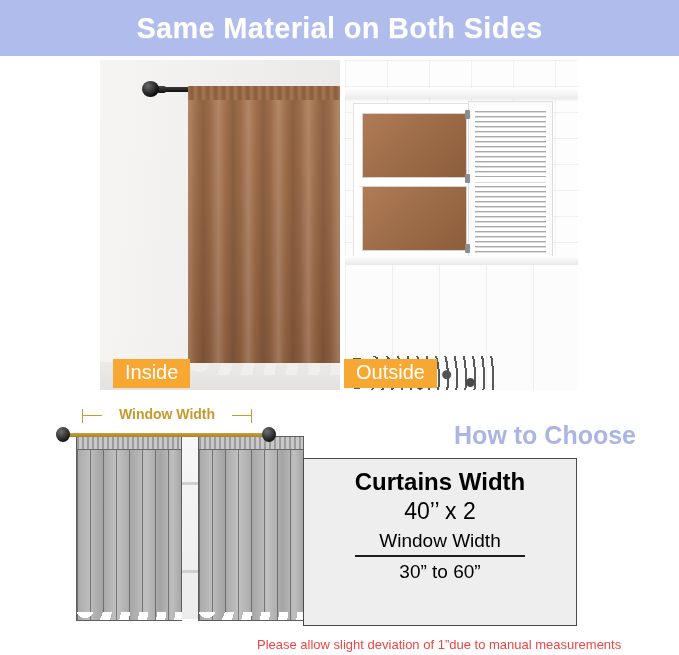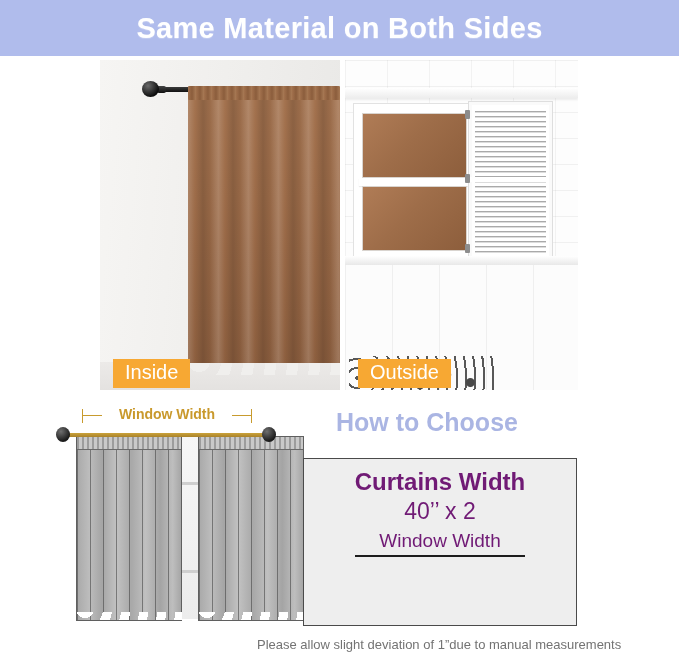--- a/index.html
+++ b/index.html
@@ -80,21 +80,21 @@
         radial-gradient(circle at 48% 85%,#262626 0 4px,rgba(0,0,0,0) 5px),
         radial-gradient(circle at 66% 55%,#353535 0 4px,rgba(0,0,0,0) 5px),
         radial-gradient(circle at 82% 78%,#2a2a2a 0 4px,rgba(0,0,0,0) 5px),
         repeating-radial-gradient(circle at 8px 22px,#3c3c3c 0 2px,rgba(0,0,0,0) 2px 9px);
       opacity:.85;}
 
   
   .tag{position:absolute;background:#f7a833;color:#ffffff;font-size:20px;
       padding:2px 12px 4px 12px;line-height:1.15;white-space:nowrap;}
   #tag-inside{left:113px;top:359px;}
-  #tag-outside{left:358px;top:359px;}
+  #tag-outside{left:344px;top:359px;}
 
   
   #diagram{position:absolute;left:20px;top:398px;width:262px;height:240px;}
   .dim-line{position:absolute;left:62px;top:17px;width:170px;height:1px;background:#c89b2e;}
   .dim-cap{position:absolute;width:1px;height:14px;background:#c89b2e;top:11px;}
   .dim-cap.l{left:62px;} .dim-cap.r{left:231px;}
   #dim-label{position:absolute;left:82px;top:8px;width:130px;text-align:center;
       background:#ffffff;color:#c9992c;font-size:14px;font-weight:bold;}
   .rod2{position:absolute;left:48px;top:35px;width:198px;height:4px;
       background:linear-gradient(180deg,#caa23a,#a9822a);}
@@ -117,36 +117,36 @@
               mask-image:repeating-radial-gradient(circle at 9px -3px,#000 0 9px,rgba(0,0,0,0) 9px 18px);
       background:#ffffff;top:214px;}
   .panel-hem.left{left:56px;width:106px;}
   .panel-hem.right{left:178px;width:106px;}
   .gap-window{position:absolute;left:160px;top:38px;width:18px;height:183px;
       background:linear-gradient(180deg,#f7f7f7,#ececec);border-left:1px solid #9a9a9a;border-right:1px solid #9a9a9a;}
   .gap-bar{position:absolute;left:160px;width:18px;height:3px;background:#cfcfcf;}
   .gap-bar.a{top:84px;} .gap-bar.b{top:172px;}
 
   
-  #choose-title{position:absolute;left:336px;top:408px;width:300px;text-align:left;
+  #choose-title{position:absolute;left:336px;top:421px;width:300px;text-align:right;
       color:#aab5e3;font-size:25px;font-weight:bold;}
   #choose-table{position:absolute;left:303px;top:458px;width:274px;height:168px;
       border:1px solid #4a4a4a;background:#eeeeee;box-sizing:border-box;}
-  .tbl-row{text-align:center;color:#701a75;}
+  .tbl-row{text-align:center;color:#000000;}
   #row-curtains-width{padding-top:9px;font-size:24px;font-weight:bold;}
   #row-size{padding-top:2px;font-size:23px;}
   #row-panels{padding-top:1px;font-size:19px;}
   #row-suggestion{margin-top:6px;background:#b0bcec;color:#ffffff;font-size:19px;
       font-weight:bold;padding:2px 0 3px 0;letter-spacing:.4px;}
   #row-window-width{padding-top:5px;font-size:19px;}
   .divider{width:170px;height:2px;background:#1c1c1c;margin:3px auto 0 auto;}
   #row-range{padding-top:4px;font-size:19px;}
 
   
-  #footnote{position:absolute;left:257px;top:637px;color:#737373;font-size:13px;
+  #footnote{position:absolute;left:257px;top:637px;color:#ef4444;font-size:13px;
       white-space:nowrap;}
 </style>
 </head>
 <body>
 
 <div id="header-banner">
   <div id="header-title">Same Material on Both Sides</div>
 </div>
 
 <div id="photo-row">
@@ -213,15 +213,16 @@
   <div class="finial2 r"></div>
 </div>
 
 <div id="choose-title">How to Choose</div>
 
 <div id="choose-table">
   <div class="tbl-row" id="row-curtains-width">Curtains Width</div>
   <div class="tbl-row" id="row-size">40’’ x 2</div>
   <div class="tbl-row" id="row-window-width">Window Width</div>
   <div class="divider"></div>
+  <div class="tbl-row" id="row-range">30” to 60”</div>
 </div>
 
 <div id="footnote">Please allow slight deviation of 1”due to manual measurements</div>
 
 </body></html>

